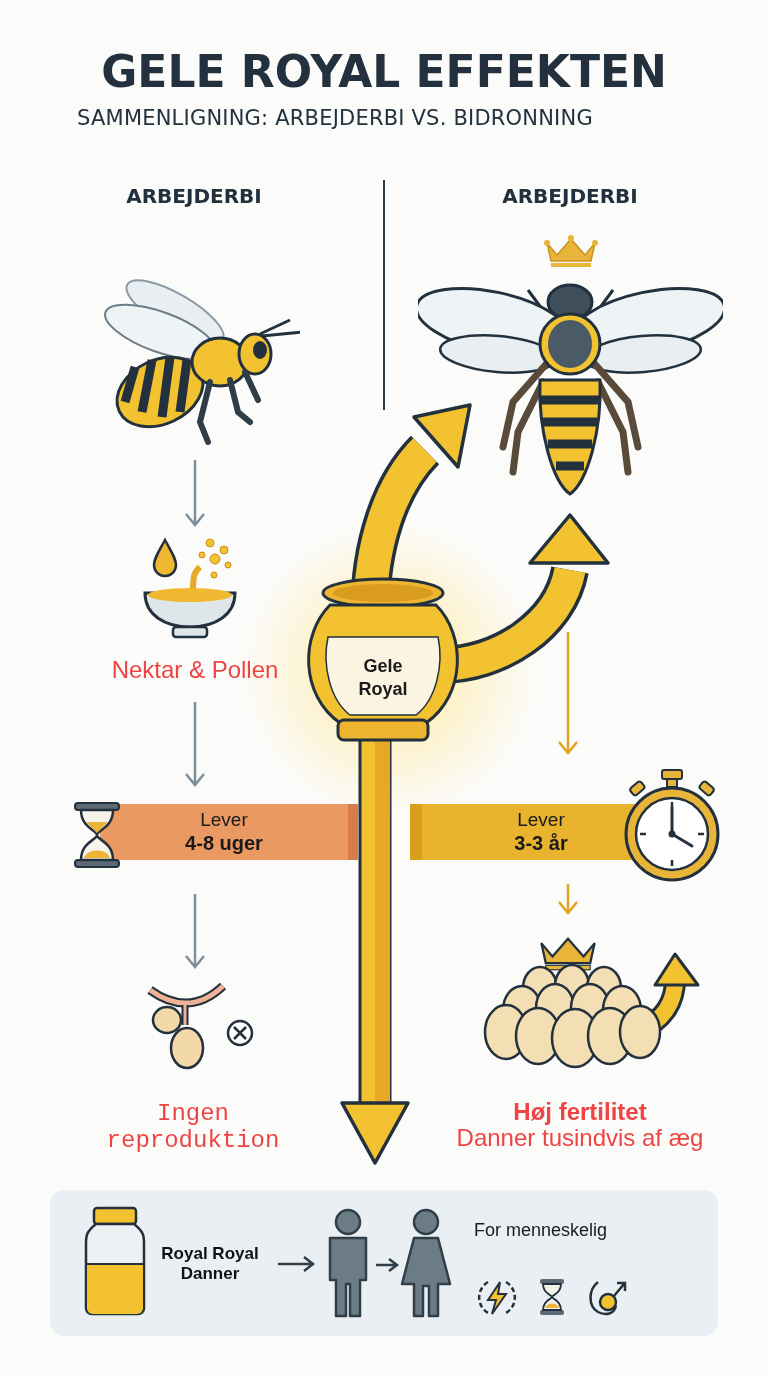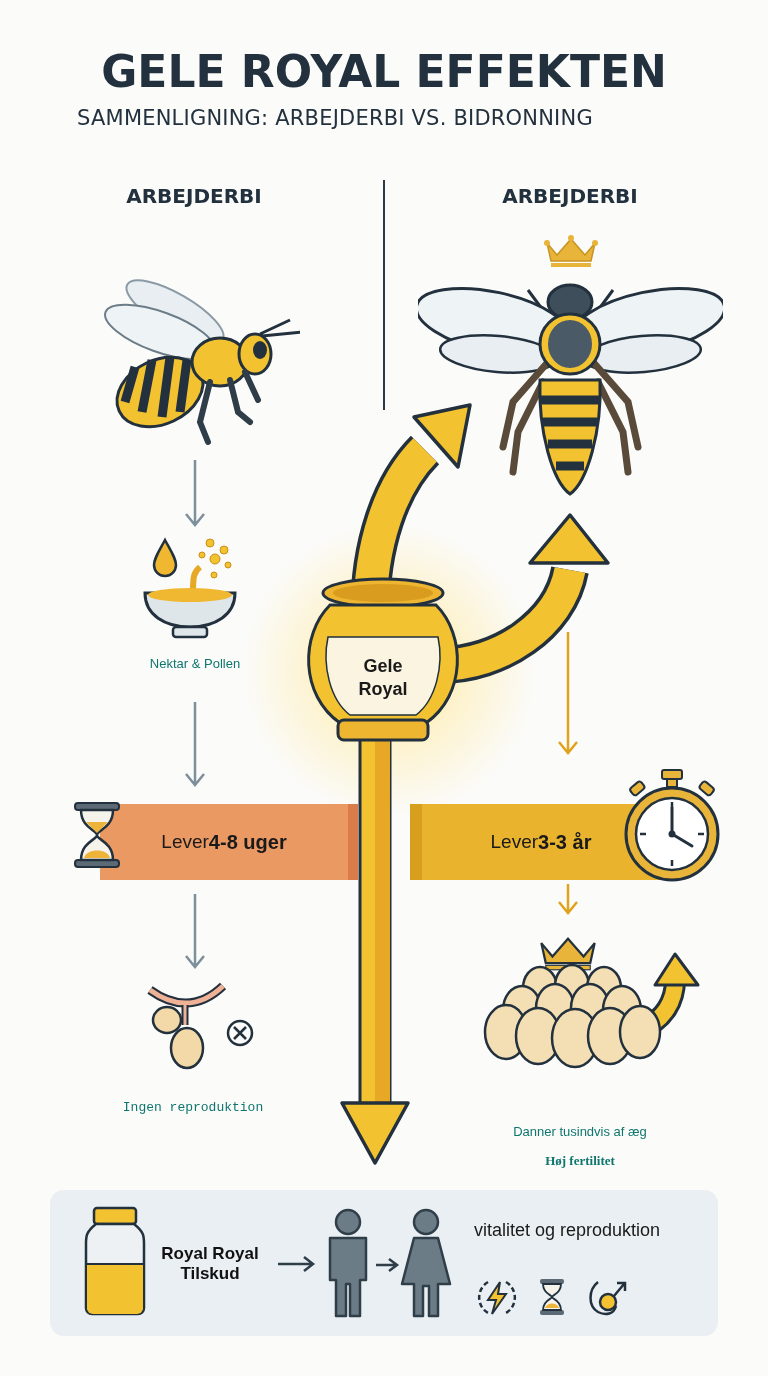--- a/index.html
+++ b/index.html
@@ -3,22 +3,22 @@
 <meta charset="utf-8">
 <style>
   * { box-sizing: border-box; margin: 0; padding: 0; }
   html, body { width: 768px; height: 1376px; background: #fbfbfa; overflow: hidden; }
   body { position: relative; font-family: "Liberation Sans", sans-serif; color: #1f2d38; }
   .abs { position: absolute; }
   .title { left: 0; width: 768px; top: 46px; text-align: center; font-family: "DejaVu Sans", sans-serif; font-weight: bold; font-size: 44px; letter-spacing: 0px; color: #22313d; }
   .subtitle { left: 0; width: 670px; top: 106px; text-align: center; font-family: "DejaVu Sans", sans-serif; font-size: 21px; color: #22313d; letter-spacing: 0.2px; }
   .col-head { top: 184px; font-family: "DejaVu Sans", sans-serif; font-weight: bold; font-size: 20px; color: #22313d; text-align: center; width: 260px; }
   .divider { left: 383px; top: 180px; width: 2px; height: 230px; background: #2b3a46; }
-  .label { font-size: 13px; color: #0f766e; text-align: center; }
-  .bar { height: 76px; display: flex; flex-direction: row; align-items: center; justify-content: center; font-size: 19px; color: #1a1a1a; line-height: 1.2; }
+  .label { font-size: 24px; color: #ef4444; text-align: center; }
+  .bar { height: 56px; display: flex; flex-direction: column; align-items: center; justify-content: center; font-size: 19px; color: #1a1a1a; line-height: 1.2; }
   .bar b { font-size: 20px; }
   .bar-left { left: 100px; top: 804px; width: 258px; background: #eb9963; border-right: 10px solid #d97c4a; }
   .bar-right { left: 410px; top: 804px; width: 250px; background: #e9b32e; border-left: 12px solid #d89e1e; }
   .bottom-box { left: 50px; top: 1190px; width: 668px; height: 146px; background: #e9eff2; border-radius: 14px; }
   .glow { left: 240px; top: 520px; width: 300px; height: 300px; border-radius: 50%; background: radial-gradient(circle, rgba(255,226,130,0.9) 0%, rgba(255,236,170,0.55) 35%, rgba(255,245,215,0) 70%); }
 </style>
 </head>
 <body>
 
 <div class="abs title">GELE ROYAL EFFEKTEN</div>
@@ -176,50 +176,50 @@
       <ellipse cx="75" cy="58" rx="19" ry="24"></ellipse>
       <ellipse cx="110" cy="58" rx="19" ry="24"></ellipse>
       <ellipse cx="142" cy="60" rx="19" ry="24"></ellipse>
     <ellipse cx="26" cy="82" rx="21" ry="27"></ellipse>
       <ellipse cx="58" cy="86" rx="22" ry="28"></ellipse>
       <ellipse cx="95" cy="88" rx="23" ry="29"></ellipse>
       <ellipse cx="130" cy="86" rx="22" ry="28"></ellipse>
       <ellipse cx="160" cy="82" rx="20" ry="26"></ellipse>
   </g>
 </svg>
-<div class="abs label" style="left:440px;top:1153px;width:280px;font-weight:bold;font-family:Liberation Serif, serif;">Høj fertilitet</div>
+<div class="abs label" style="left:440px;top:1098px;width:280px;font-weight:bold;">Høj fertilitet</div>
 <div class="abs label" style="left:440px;top:1124px;width:280px;">Danner tusindvis af æg</div>
 
 <div class="abs bottom-box"></div>
 <svg class="abs" style="left:84px;top:1206px;" width="62" height="112" viewBox="0 0 62 112">
   <rect x="10" y="2" width="42" height="16" rx="3" fill="#f2c230" stroke="#22313d" stroke-width="2.5"></rect>
   <path d="M12 18 C2 26 2 30 2 38 V102 a6 6 0 0 0 6 6 H54 a6 6 0 0 0 6 -6 V38 C60 30 60 26 50 18 Z" fill="#edf1f3" stroke="#22313d" stroke-width="2.5"></path>
   <path d="M3 58 H59 V102 a6 6 0 0 1 -6 6 H9 a6 6 0 0 1 -6 -6 Z" fill="#f2c230"></path>
   <path d="M3 58 H59" stroke="#22313d" stroke-width="2"></path>
 </svg>
 <div class="abs" style="left:155px;top:1244px;width:110px;font-weight:bold;font-size:17px;text-align:center;line-height:1.2;color:#111;">
   <div>Royal Royal</div>
-  <div>Tilskud</div>
+  <div>Danner</div>
 </div>
 <svg class="abs" style="left:276px;top:1254px;" width="40" height="20">
     <path d="M2 10 H36 M28 3 L37 10 L28 17" stroke="#2f3e49" stroke-width="2.5" fill="none"></path>
   </svg>
 <svg class="abs" style="left:322px;top:1208px;" width="52" height="112" viewBox="0 0 52 112">
   <circle cx="26" cy="14" r="12" fill="#6c7c87" stroke="#2f3e49" stroke-width="2.5"></circle>
   <path d="M8 30 H44 V72 H38 V108 H28 V76 H24 V108 H14 V72 H8 Z" fill="#6c7c87" stroke="#2f3e49" stroke-width="2.5" stroke-linejoin="round"></path>
 </svg>
 <svg class="abs" style="left:374px;top:1256px;" width="26" height="18">
     <path d="M2 9 H22 M15 3 L23 9 L15 15" stroke="#2f3e49" stroke-width="2.5" fill="none"></path>
   </svg>
 <svg class="abs" style="left:398px;top:1208px;" width="56" height="112" viewBox="0 0 56 112">
   <circle cx="28" cy="14" r="12" fill="#6c7c87" stroke="#2f3e49" stroke-width="2.5"></circle>
   <path d="M16 30 H40 L52 76 H40 V108 H31 V78 H25 V108 H16 V76 H4 Z" fill="#6c7c87" stroke="#2f3e49" stroke-width="2.5" stroke-linejoin="round"></path>
 </svg>
 <div class="abs" style="left:474px;top:1220px;width:240px;font-size:18px;line-height:1.2;color:#1a1a1a;">
-  <div>vitalitet og reproduktion</div>
+  <div>For menneskelig</div>
 </div>
 <svg class="abs" style="left:476px;top:1276px;" width="42" height="42" viewBox="0 0 42 42">
   <path d="M12 6 A18 18 0 0 0 14 38 M30 6 A18 18 0 0 1 28 38" stroke="#22313d" stroke-width="2.5" fill="none" stroke-dasharray="5 3"></path>
   <path d="M24 6 L12 24 H20 L16 38 L30 18 H22 Z" fill="#f2c230" stroke="#22313d" stroke-width="2"></path>
 </svg>
 <svg class="abs" style="left:538px;top:1278px;" width="28" height="38" viewBox="0 0 28 38">
   <rect x="2" y="1" width="24" height="5" rx="2" fill="#5b6a75"></rect>
     <rect x="2" y="32" width="24" height="5" rx="2" fill="#5b6a75"></rect>
   <path d="M5 6 C5 16 14 17 14 19 C14 21 5 22 5 32 H23 C23 22 14 21 14 19 C14 17 23 16 23 6 Z" fill="#f6f3ea" stroke="#22313d" stroke-width="1.8"></path>
   <path d="M7 30 C9 24 19 24 21 30 Z" fill="#eeb43a"></path>

